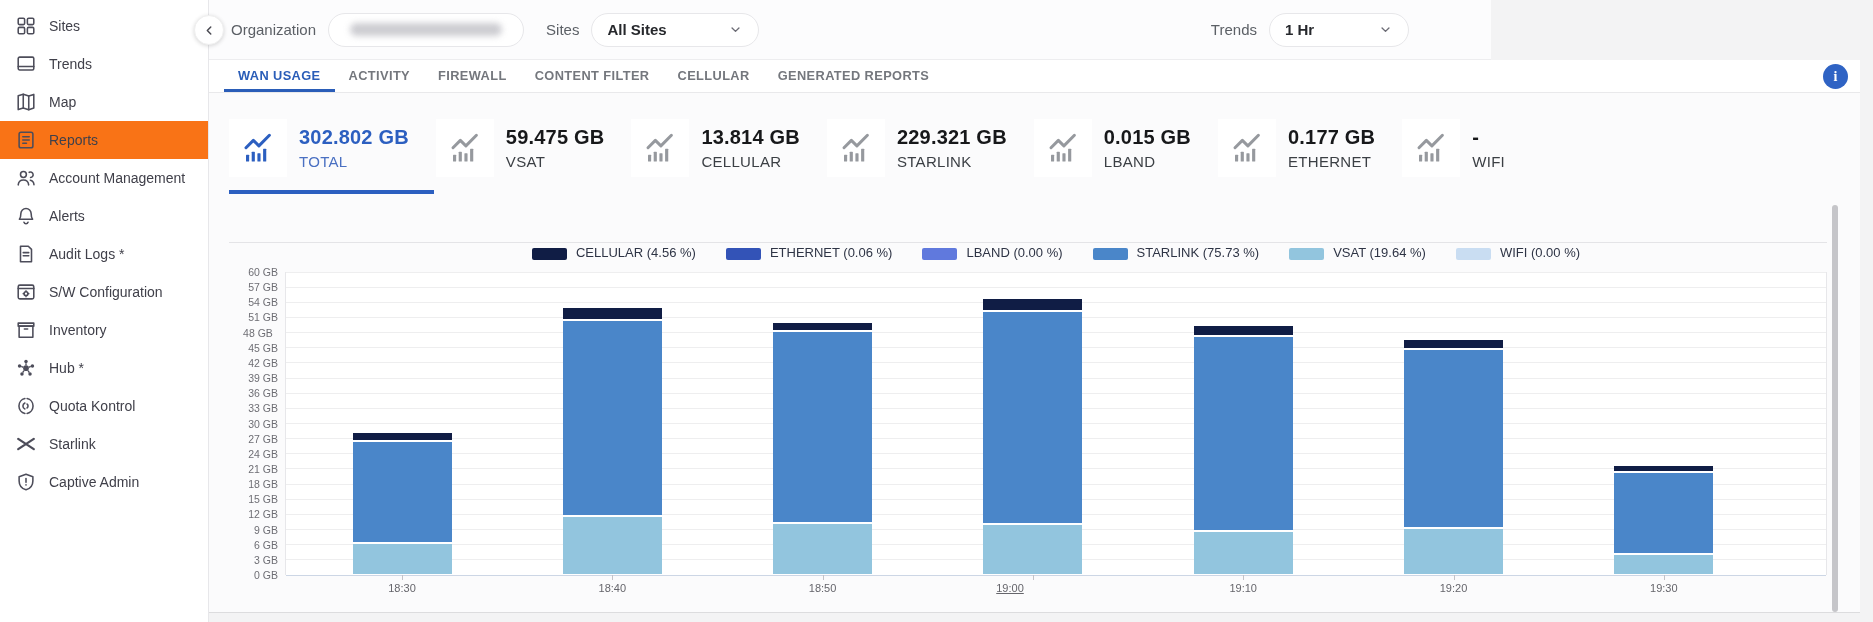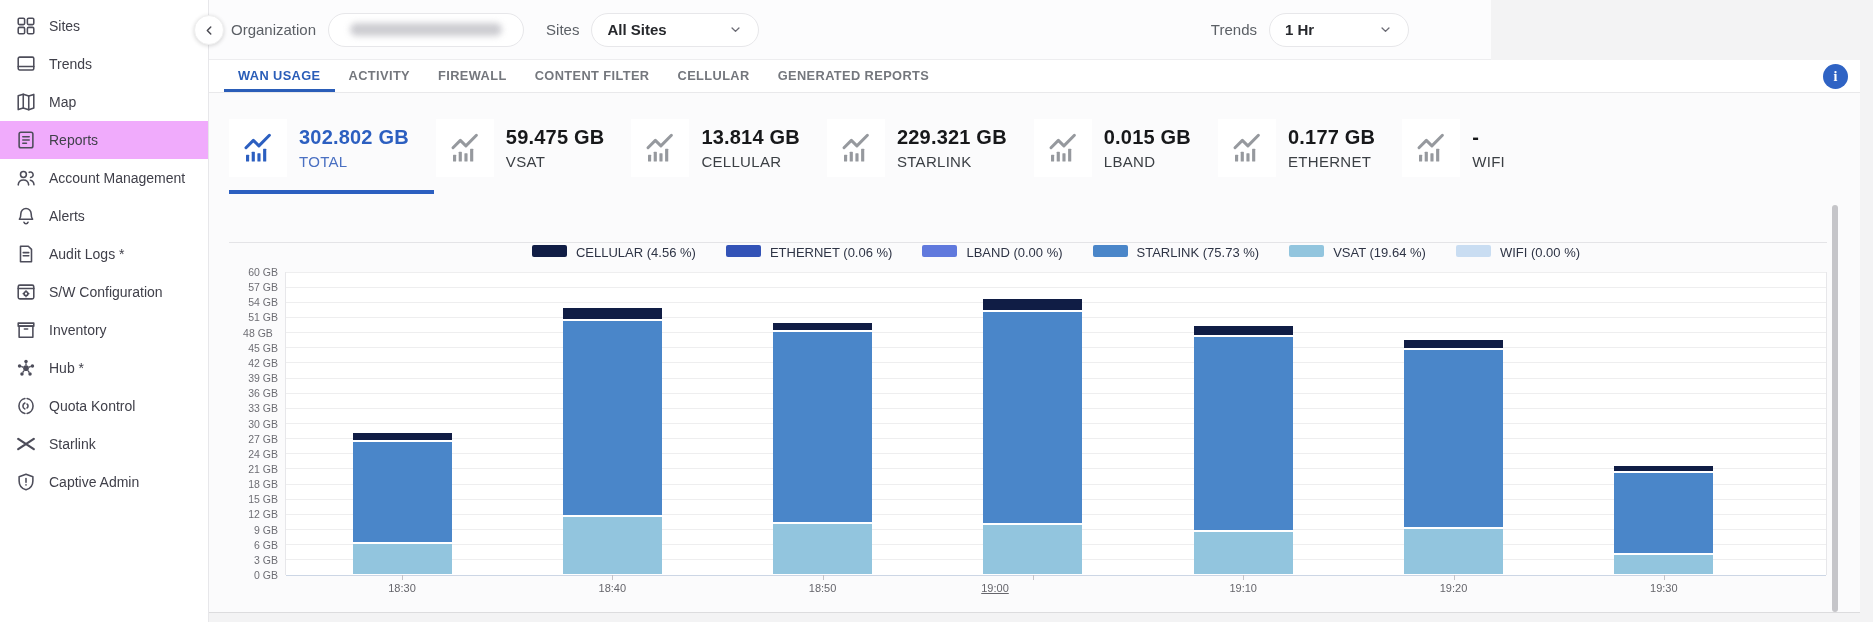--- a/index.html
+++ b/index.html
@@ -5,21 +5,21 @@
   * { box-sizing: border-box; margin: 0; padding: 0; }
   html,body { width:1873px; height:622px; overflow:hidden; }
   body { font-family:"Liberation Sans", sans-serif; background:#f3f3f4; }
   #app { position:relative; width:1491px; height:622px; background:#f3f3f4; }
 
   
   #sidebar { position:absolute; left:0; top:0; width:209px; height:622px; background:#fff;
              border-right:1px solid #e7e7ea; z-index:5; padding-top:7px; }
   .nav-item { display:flex; align-items:center; height:38px; padding-left:15px; gap:12px;
               color:#40404a; font-size:14px; cursor:pointer; }
-  .nav-item.active { background:#f0abfc;text-align:right; }
+  .nav-item.active { background:#f97316;text-align:right; }
   .nav-icon { width:22px; height:22px; flex:none; color:#4d4d5a; display:flex; align-items:center; }
   .nav-icon svg { width:22px; height:22px; }
   .nav-label { white-space:nowrap; }
 
   
   #main { position:absolute; left:209px; top:0; right:0; height:622px; }
 
   #topbar { position:absolute; left:0; top:0; right:0; height:60px; background:#fcfcfd;
             border-bottom:1px solid #ededef; display:flex; align-items:center; z-index:6; }
   #back-btn { position:absolute; left:-15px; top:15px; width:30px; height:30px; border-radius:50%;
@@ -60,21 +60,21 @@
   .stat-card.selected .stat-value { color:#2c5fc0; }
   .stat-card.selected .stat-label { color:#4a70c2; }
   .stat-card.selected .stat-icon { color:#2c5fc0; }
   #total-underline { position:absolute; left:20px; top:97px; width:205px; height:4px; background:#2c5fc0; }
 
   #divider { position:absolute; left:20px; top:149px; width:1598px; height:1px; background:#e4e4e7; }
 
   
   #legend { position:absolute; top:152px; left:76px; width:1542px; display:flex;
             justify-content:center; gap:30px; }
-  .legend-item { display:flex; align-items:flex-start; gap:9px; font-size:13px; color:#2e3445; cursor:pointer; }
+  .legend-item { display:flex; align-items:flex-end; gap:9px; font-size:13px; color:#2e3445; cursor:pointer; }
   .legend-swatch { width:35px; height:12px; border-radius:2px; flex:none; }
 
   #plot { position:absolute; top:179px; left:76px; width:1542px; height:303px; background:#fff;
           border-left:1px solid #e7e7ea; border-right:1px solid #e7e7ea; }
   .gridline { position:absolute; left:0; width:100%; height:1px; background:#eeeeef; }
   .gridline.baseline { background:#ccd6e5; }
   .ytick { position:absolute; left:-48px; width:40px; text-align:right; font-size:10.5px; color:#6e6e74; }
   .bar { position:absolute; bottom:1px; display:flex; flex-direction:column-reverse; }
   .seg { width:100%; }
   .seg + .seg { border-bottom:2px solid #fff; }
@@ -488,21 +488,21 @@
             <div class="seg" style="height: 9.595px; background: rgb(16, 29, 69);"></div>
           </div>
           <div class="xtickmark" style="left: 536.6px;"></div>
           <div class="xtick" style="left: 501.6px;">18:50</div>
           <div class="bar" style="left: 697.4px; width: 99px;">
             <div class="seg" style="height: 49.49px; background: rgb(146, 197, 222);"></div>
             <div class="seg" style="height: 212.605px; background: rgb(74, 134, 201);"></div>
             <div class="seg" style="height: 13.13px; background: rgb(16, 29, 69);"></div>
           </div>
           <div class="xtickmark" style="left: 746.9px;"></div>
-          <div class="xtick" style="left: 674px; text-decoration: underline;">19:00</div>
+          <div class="xtick" style="left: 689px; text-decoration: underline;">19:00</div>
           <div class="bar" style="left: 907.7px; width: 99px;">
             <div class="seg" style="height: 42.42px; background: rgb(146, 197, 222);"></div>
             <div class="seg" style="height: 194.425px; background: rgb(74, 134, 201);"></div>
             <div class="seg" style="height: 11.11px; background: rgb(16, 29, 69);"></div>
           </div>
           <div class="xtickmark" style="left: 957.2px;"></div>
           <div class="xtick" style="left: 922.2px;">19:10</div>
           <div class="bar" style="left: 1118px; width: 99px;">
             <div class="seg" style="height: 44.945px; background: rgb(146, 197, 222);"></div>
             <div class="seg" style="height: 179.275px; background: rgb(74, 134, 201);"></div>

